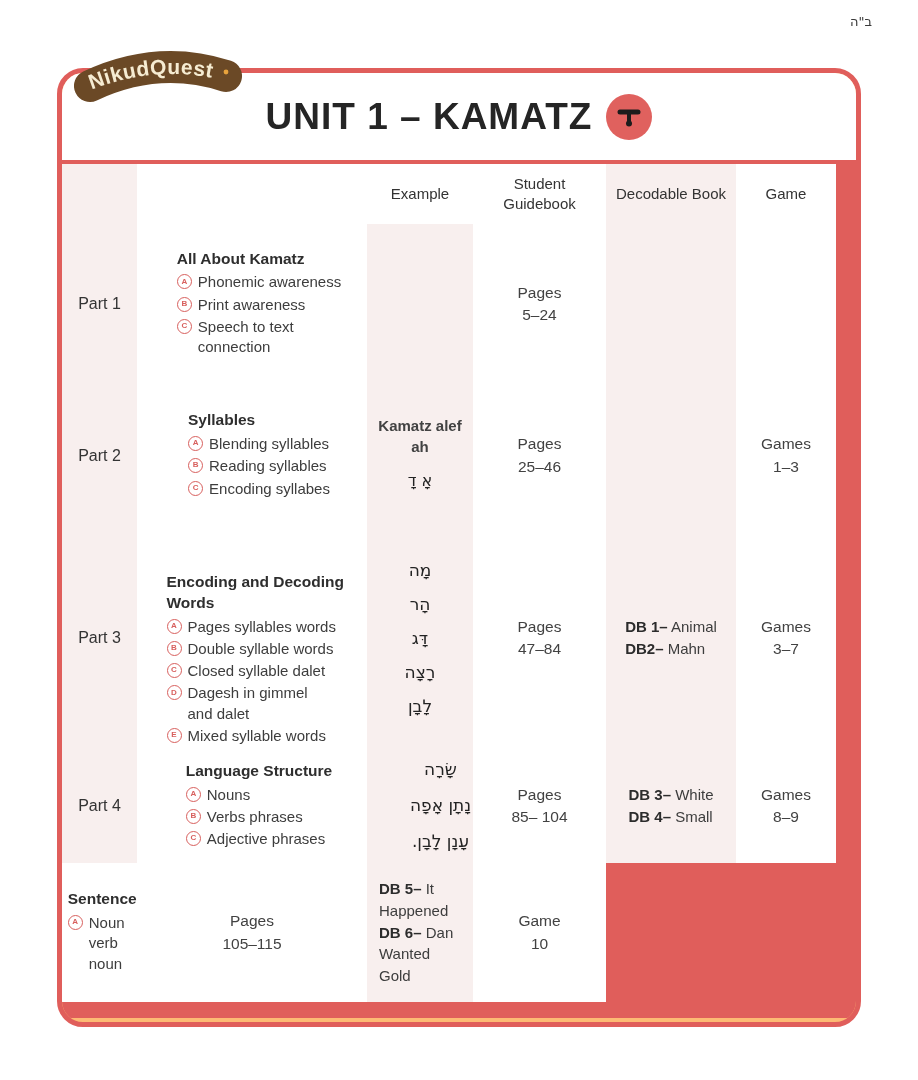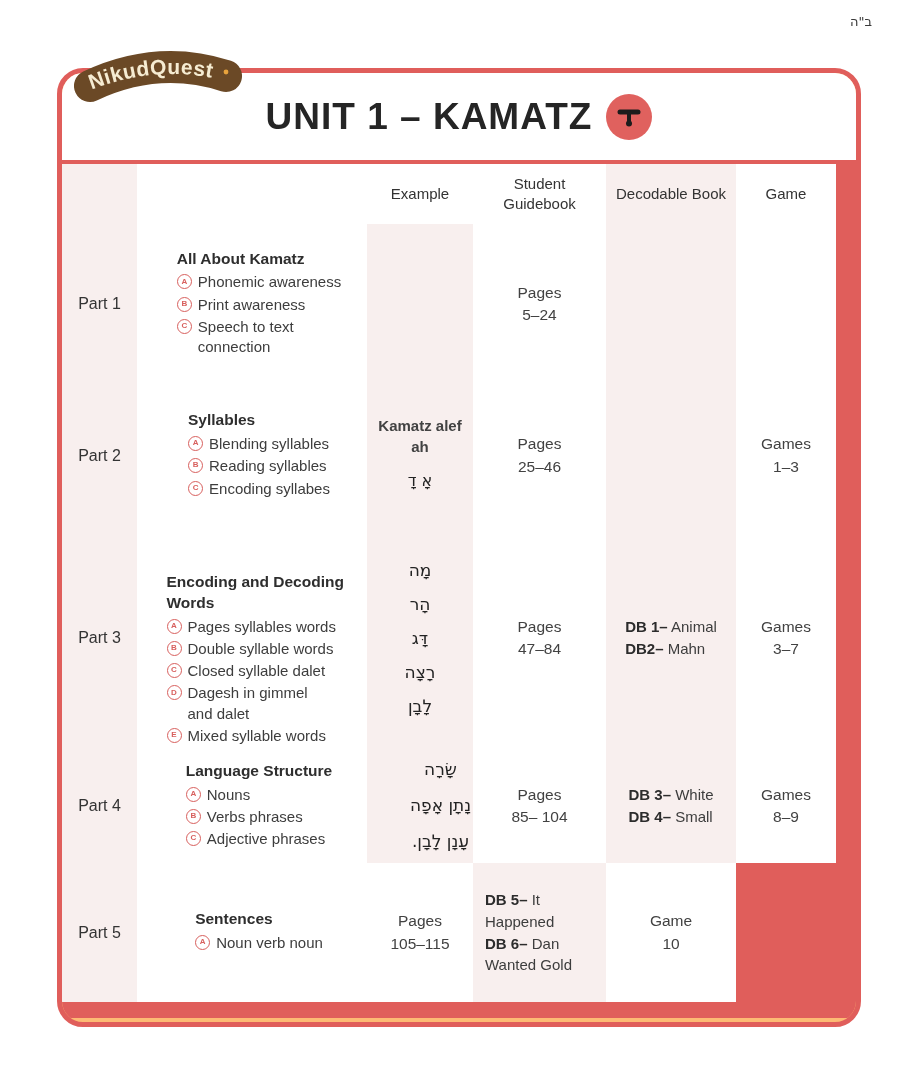--- a/index.html
+++ b/index.html
@@ -253,21 +253,20 @@
           <div class="db-entry"><b>DB 4–</b> <span>Small</span></div>
         </div>
       </div>
       <div class="cell white center pages">
         <div>
           <div>Games</div>
           <div>8–9</div>
         </div>
       </div>
 
-      <div class="cell pink center part">Part 5</div>
       <div class="cell white desc">
         <div class="desc-inner">
           <div class="topic">Sentences</div>
           <div class="item">
             <span class="badge">A</span>
             <span>Noun verb noun</span>
           </div>
         </div>
       </div>
       <div class="cell white center pages">

